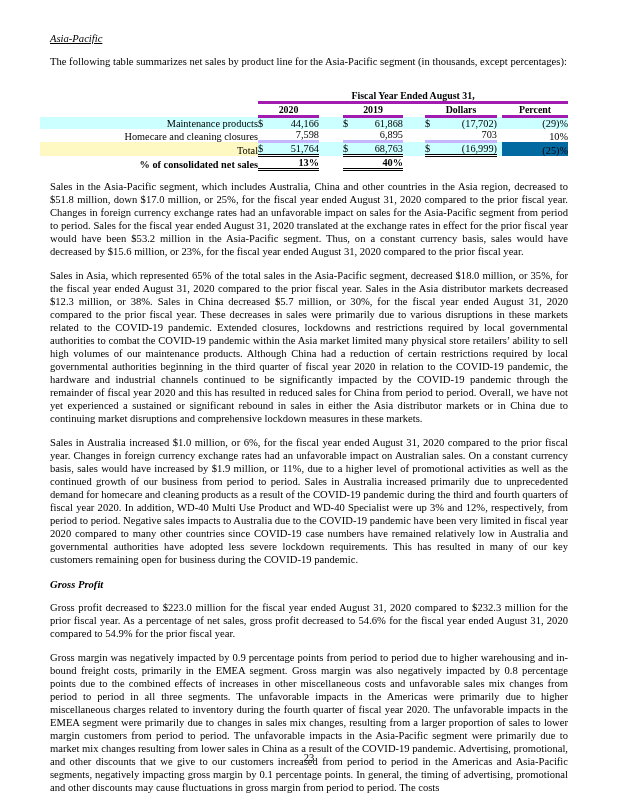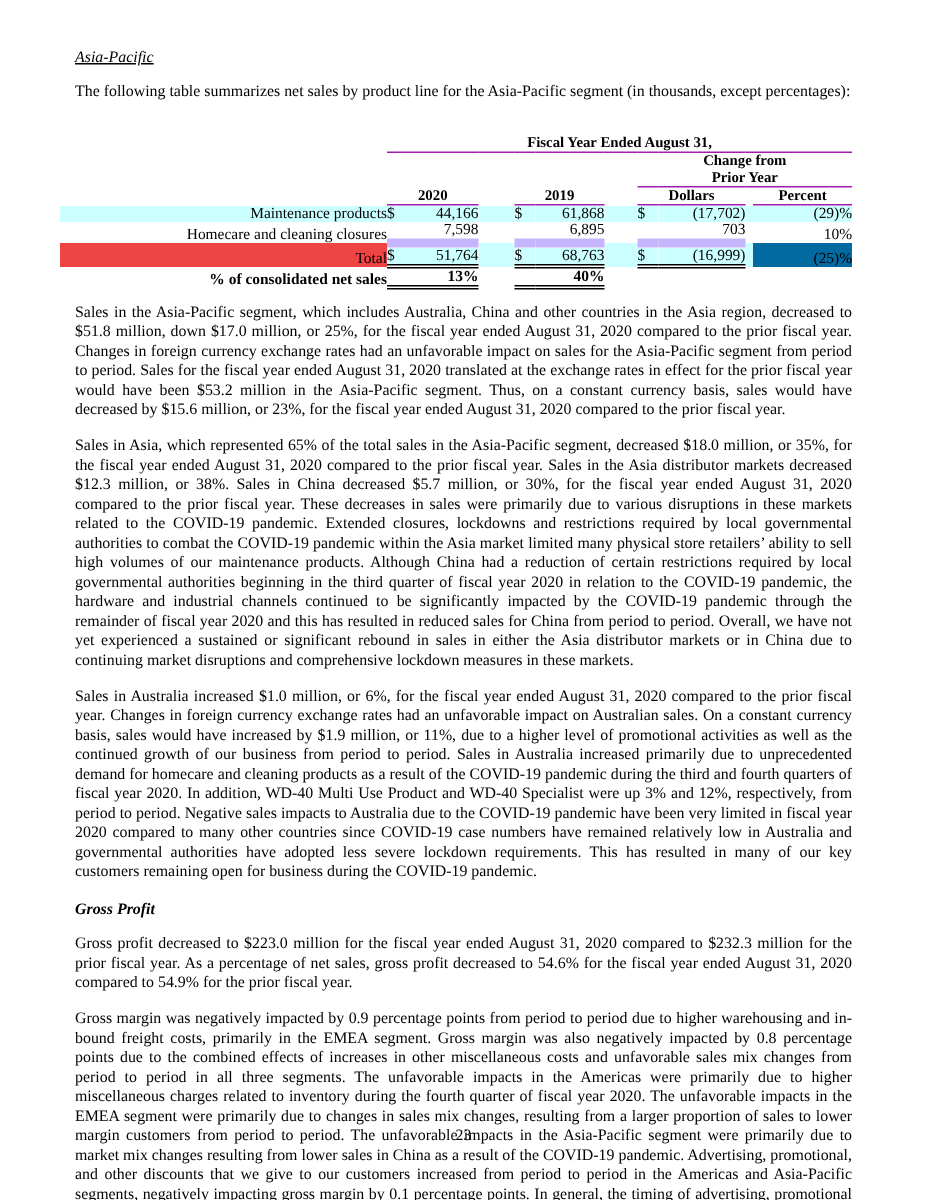--- a/index.html
+++ b/index.html
@@ -49,22 +49,22 @@
   }
   .span-head, .chg-head, .col-head {
     font-weight:bold;
     text-align:center;
     font-size:9.9px;
     line-height:11px;
   }
   .span-head { padding-bottom:2px; }
   .chg-head { padding-bottom:2px; }
   .col-head { padding:3px 0 1px 0; }
-  .bb  { border-bottom:1px solid #a21caf; }
-  .sgl { border-bottom:6px solid #c4b5fd; }
+  .bb  { border-bottom:3px solid #a21caf; }
+  .sgl { border-bottom:3px solid #c4b5fd; }
   .dbl { border-bottom:3px double #000; }
   .lbl { text-align:right; padding:2.5px 0 2.5px 10px; }
   .sym { text-align:left; padding:2.5px 0 2.5px 4px; }
   .num { text-align:right; padding:2.5px 2px 2.5px 0; }
   .pctnum { text-align:right; padding:2.5px 4px 2.5px 0;margin-top:16px; }
   .indent { padding-left:16px; }
   .bold { font-weight:bold; }
   .rowpad { padding-top:6px; }
   .page-num {
     position:absolute;
@@ -97,28 +97,20 @@
       <col style="width:5px">
         <col style="width:66px">
     </colgroup>
     <tbody>
       <tr>
         <td></td>
         <td colspan="10" class="span-head bb">Fiscal Year Ended August 31,</td>
       </tr>
       <tr>
         <td></td>
-        <td colspan="6" class="rowpad"></td>
-        <td colspan="4" class="chg-head bb rowpad">
-          <div>Change from</div>
-          <div>Prior Year</div>
-        </td>
-      </tr>
-      <tr>
-        <td></td>
         <td colspan="2" class="col-head bb">2020</td>
         <td></td>
         <td colspan="2" class="col-head bb">2019</td>
         <td></td>
         <td colspan="2" class="col-head bb">Dollars</td>
         <td></td>
         <td class="col-head bb">Percent</td>
       </tr>
 
       <tr class="hl">
@@ -143,21 +135,21 @@
         <td class="sym sgl"></td>
         <td class="num sgl">6,895</td>
         <td></td>
         <td class="sym sgl"></td>
         <td class="num sgl">703</td>
         <td></td>
         <td class="pctnum">10%</td>
       </tr>
 
       <tr class="hl">
-        <td class="lbl indent" style="background: #ef4444;">Total</td>
+        <td class="lbl indent" style="background: #fef9c3;">Total</td>
         <td class="sym dbl" style="background: rgb(204, 255, 255);">$</td>
         <td class="num dbl" style="background: rgb(204, 255, 255);">51,764</td>
         <td style="background: rgb(204, 255, 255);"></td>
         <td class="sym dbl" style="background: rgb(204, 255, 255);">$</td>
         <td class="num dbl" style="background: rgb(204, 255, 255);">68,763</td>
         <td style="background: rgb(204, 255, 255);"></td>
         <td class="sym dbl" style="background: rgb(204, 255, 255);">$</td>
         <td class="num dbl" style="background: rgb(204, 255, 255);">(16,999)</td>
         <td style="background: rgb(204, 255, 255);"></td>
         <td class="pctnum" style="background: #0369a1;">(25)%</td>

